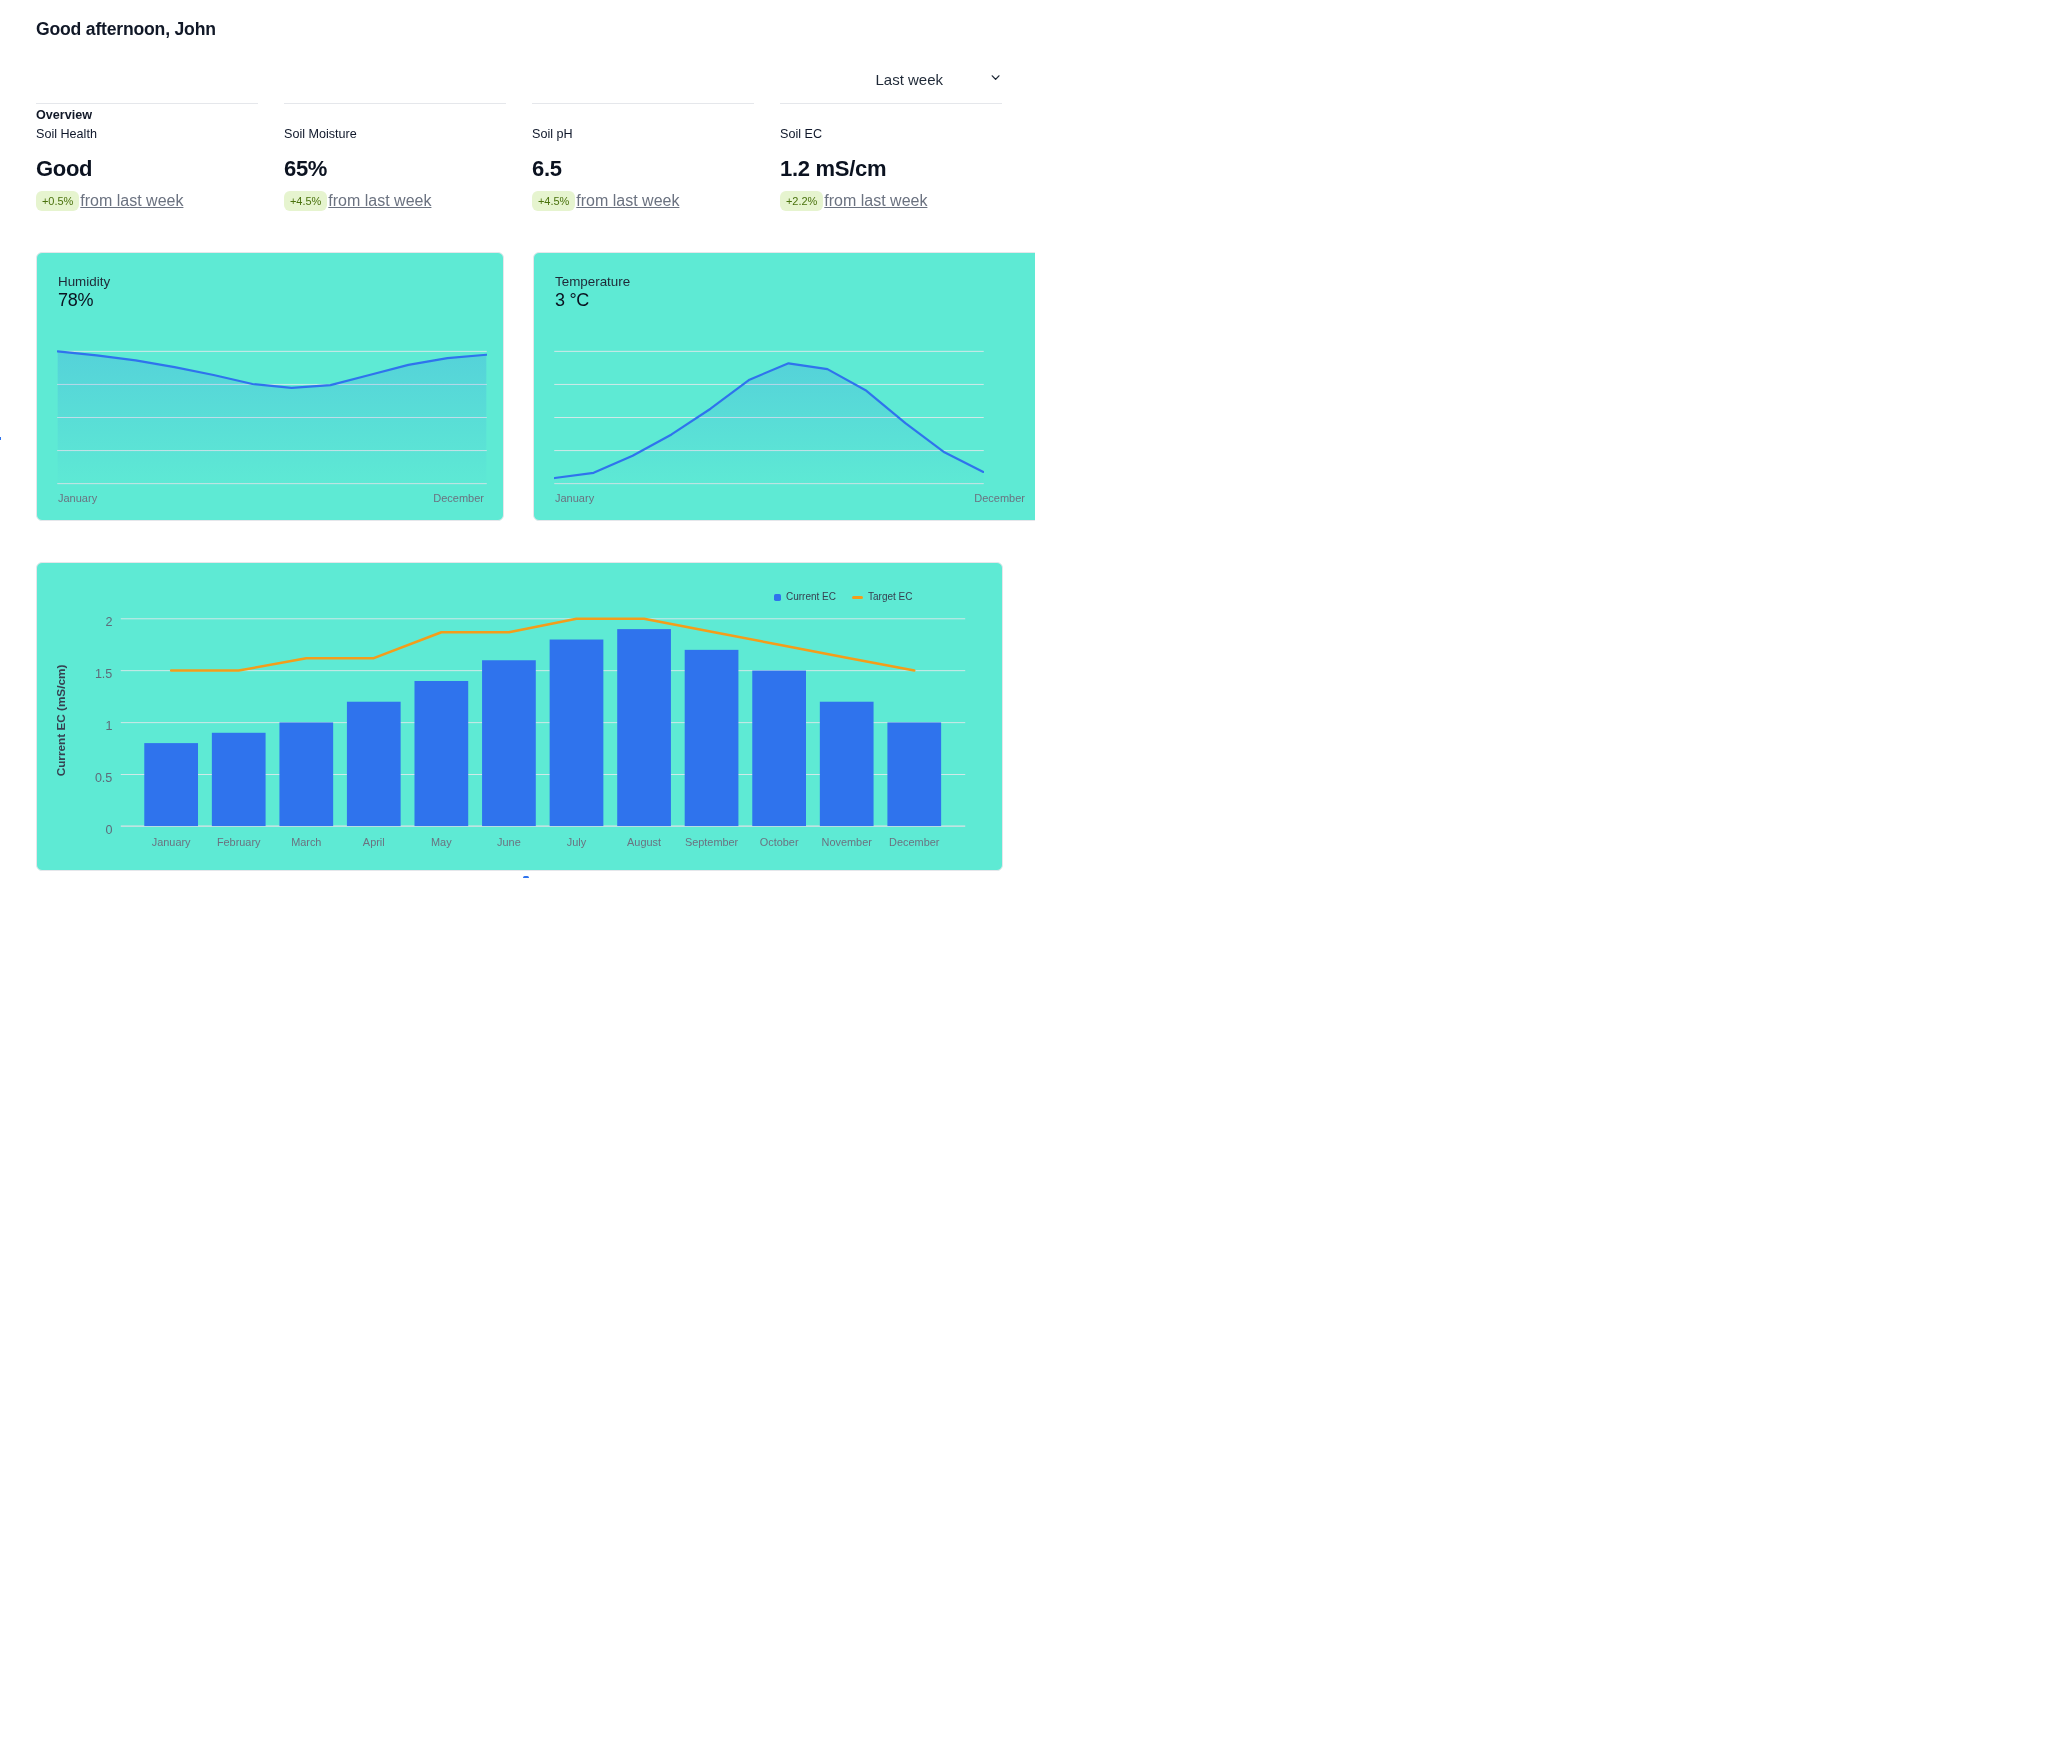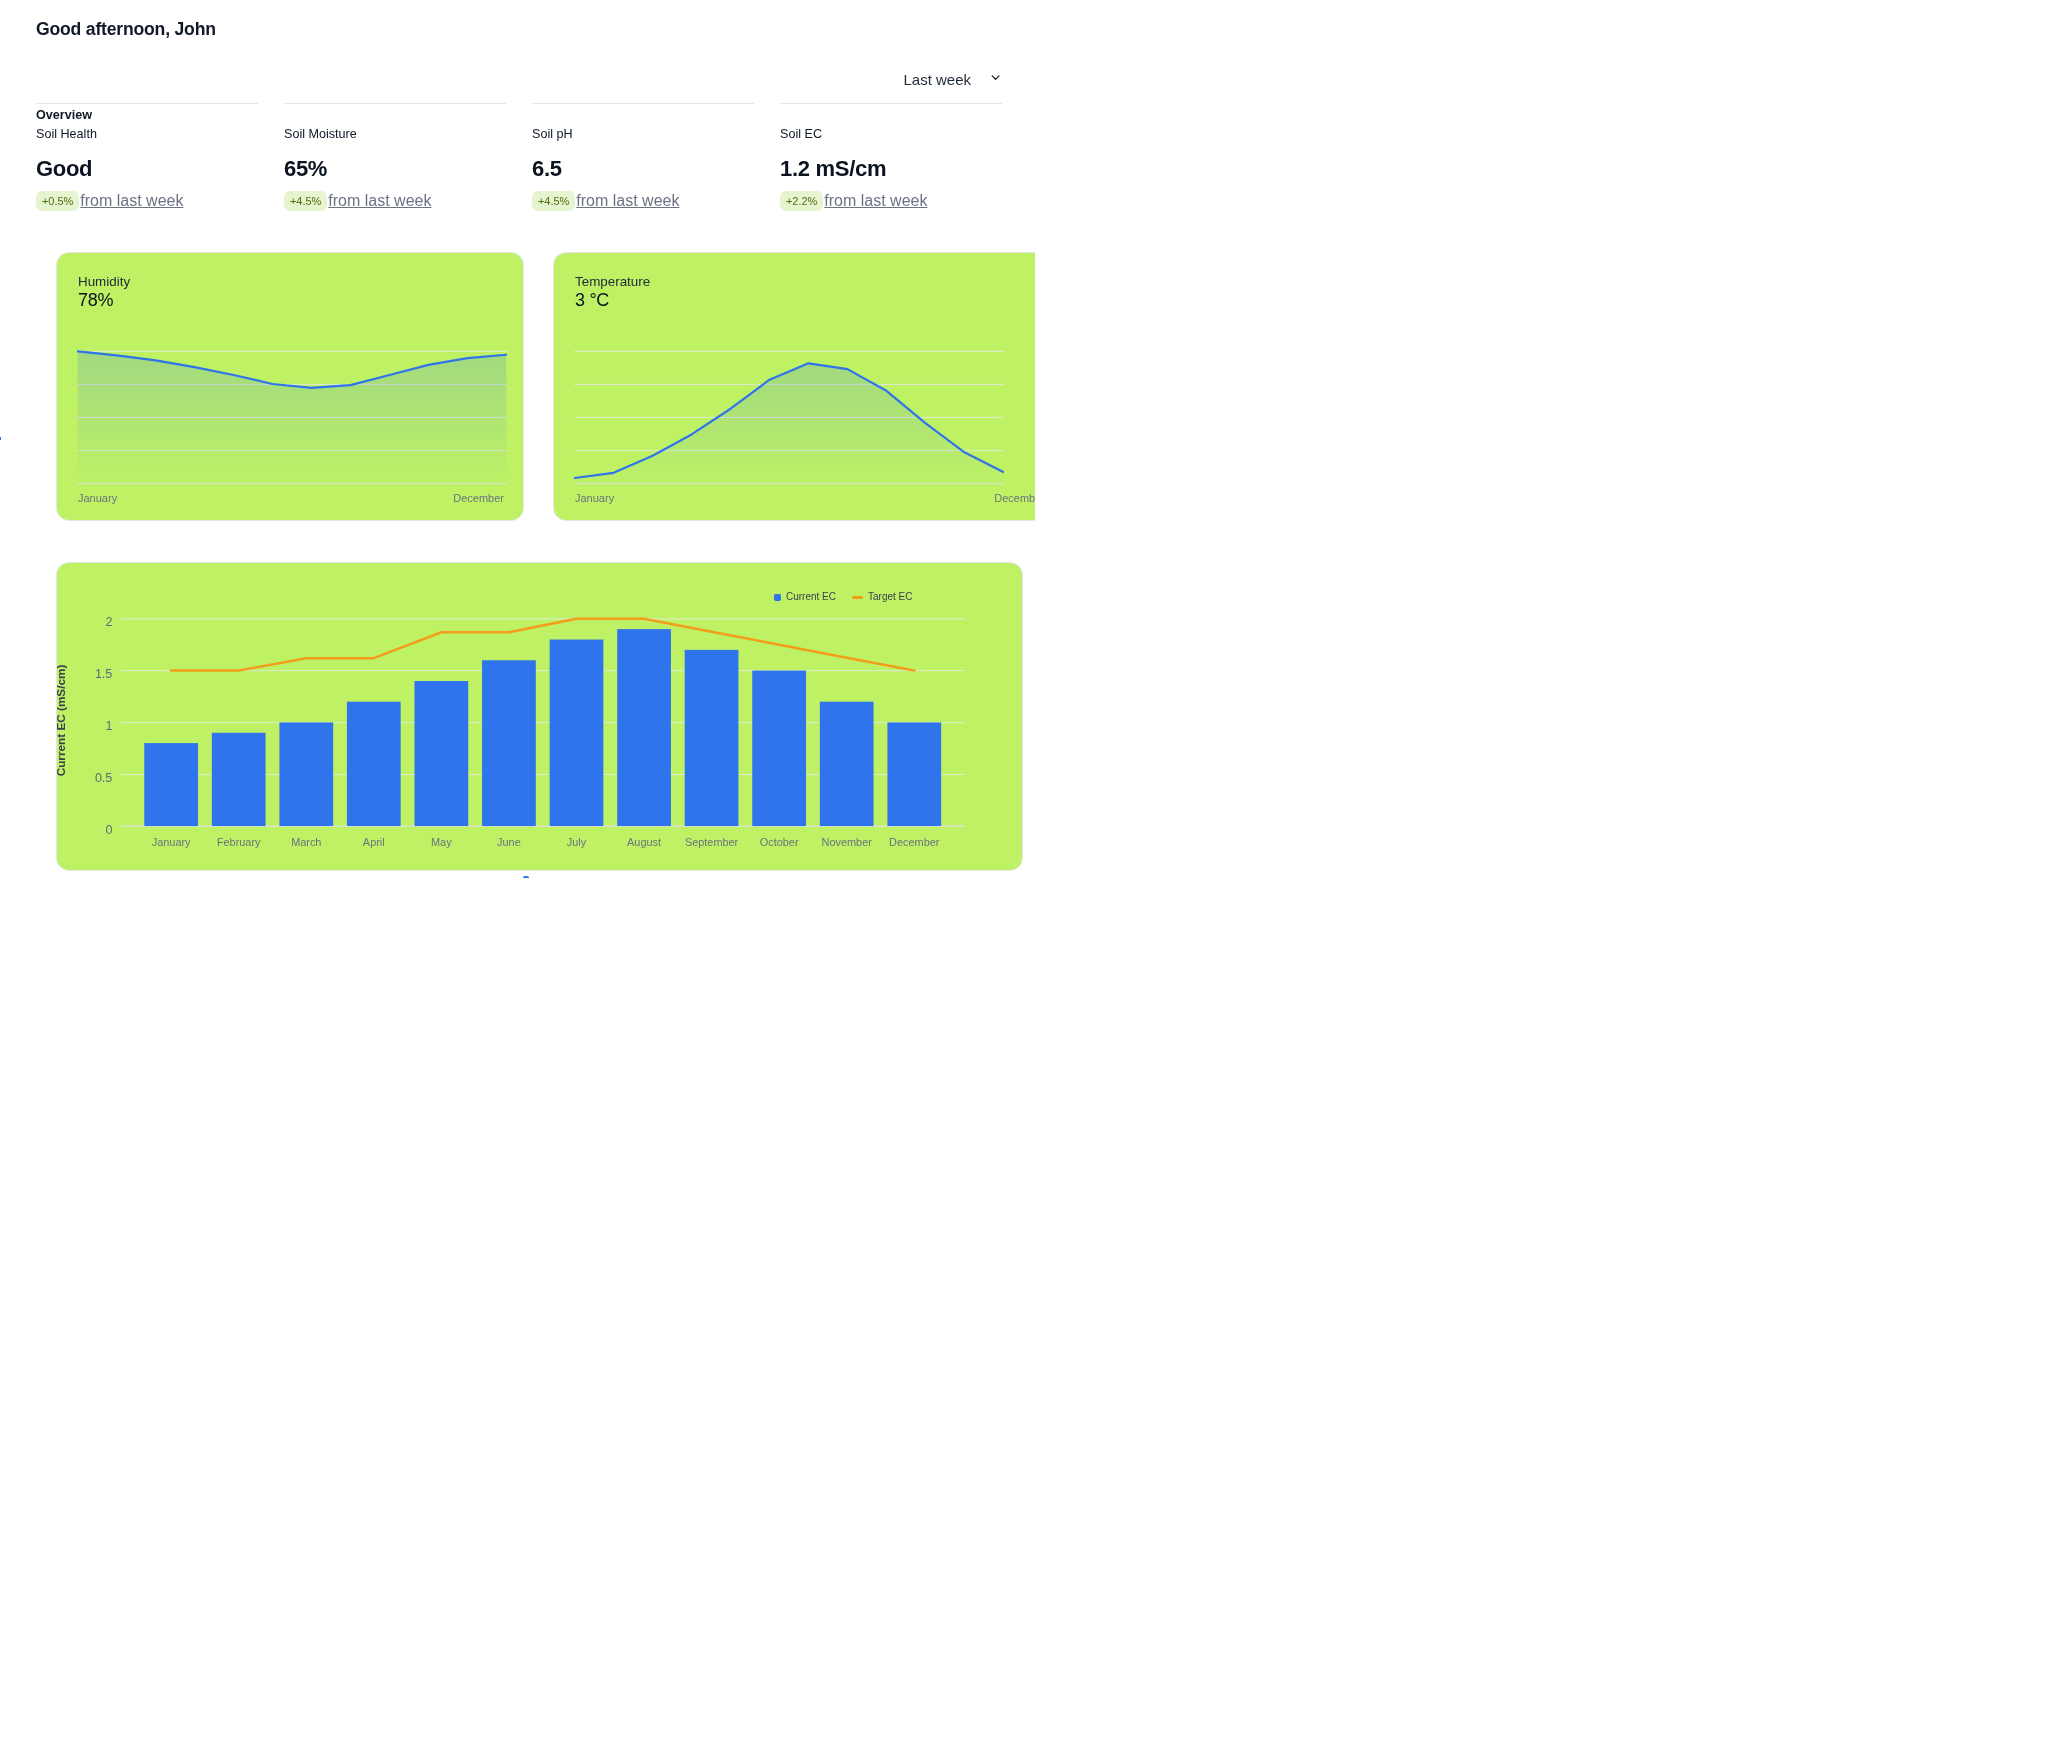--- a/index.html
+++ b/index.html
@@ -2,30 +2,30 @@
 <html style="font-size:13.4px"><head><meta charset="utf-8">
 <style>
 * { margin:0; padding:0; box-sizing:border-box; }
 html,body { width:1035px; height:878px; background:#fff; overflow:hidden;
   font-family:"Liberation Sans", sans-serif; position:relative; }
 .abs { position:absolute; }
 h1 { position:absolute; left:36px; top:21px; font-size:17.6px; line-height:1;
   font-weight:700; color:#111827; letter-spacing:-0.2px; }
 .overview { position:absolute; left:36px; top:73px; font-size:12.6px; line-height:1;
   font-weight:700; color:#111827;margin-top:36px; }
-.lastweek { position:absolute; right:64px; top:72px; font-size:15px; line-height:1; color:#1f2937; }
+.lastweek { position:absolute; right:92px; top:72px; font-size:15px; line-height:1; color:#1f2937; }
 .divider { position:absolute; top:103px; width:222px; height:0.8px; background:#e5e7eb; }
 .slabel { position:absolute; top:128px; font-size:12.6px; line-height:1; font-weight:500; color:#0f172a; }
 .sval { position:absolute; top:158px; font-size:22px; line-height:1; font-weight:700;
   color:#0b1220; letter-spacing:-0.3px; }
 .srow { position:absolute; top:191px; height:20px; display:flex; align-items:center; }
 .badge { display:inline-flex; align-items:center; height:20px; padding:0 5.9px; border-radius:5.9px;
   background:#e6f4cf; color:#4a720d; font-size:11px; font-weight:400; }
 .flw { margin-left:1px; font-size:16px; color:#6b7280;text-decoration:underline; }
-.card { position:absolute; background:#bef264; border:0.8px solid #e5e7eb; border-radius:13px;margin-left:20px; }
+.card { position:absolute; background:#5eead4; border:0.8px solid #e5e7eb; border-radius:6px; }
 .ctitle { position:absolute; left:21px; top:22px; font-size:13.4px; line-height:1;
   font-weight:500; color:#1f2937; }
 .cval { position:absolute; left:21px; top:38px; font-size:18px; line-height:1;
   font-weight:400; color:#0b1220; letter-spacing:-0.3px; }
 .mlab { position:absolute; top:240px; font-size:11px; line-height:1; color:#6b7280; }
 .legtxt { position:absolute; top:592px; font-size:10px; line-height:1; color:#374151; }
 </style></head>
 <body>
 <h1>Good afternoon, John</h1>
 <div class="overview">Overview</div>

